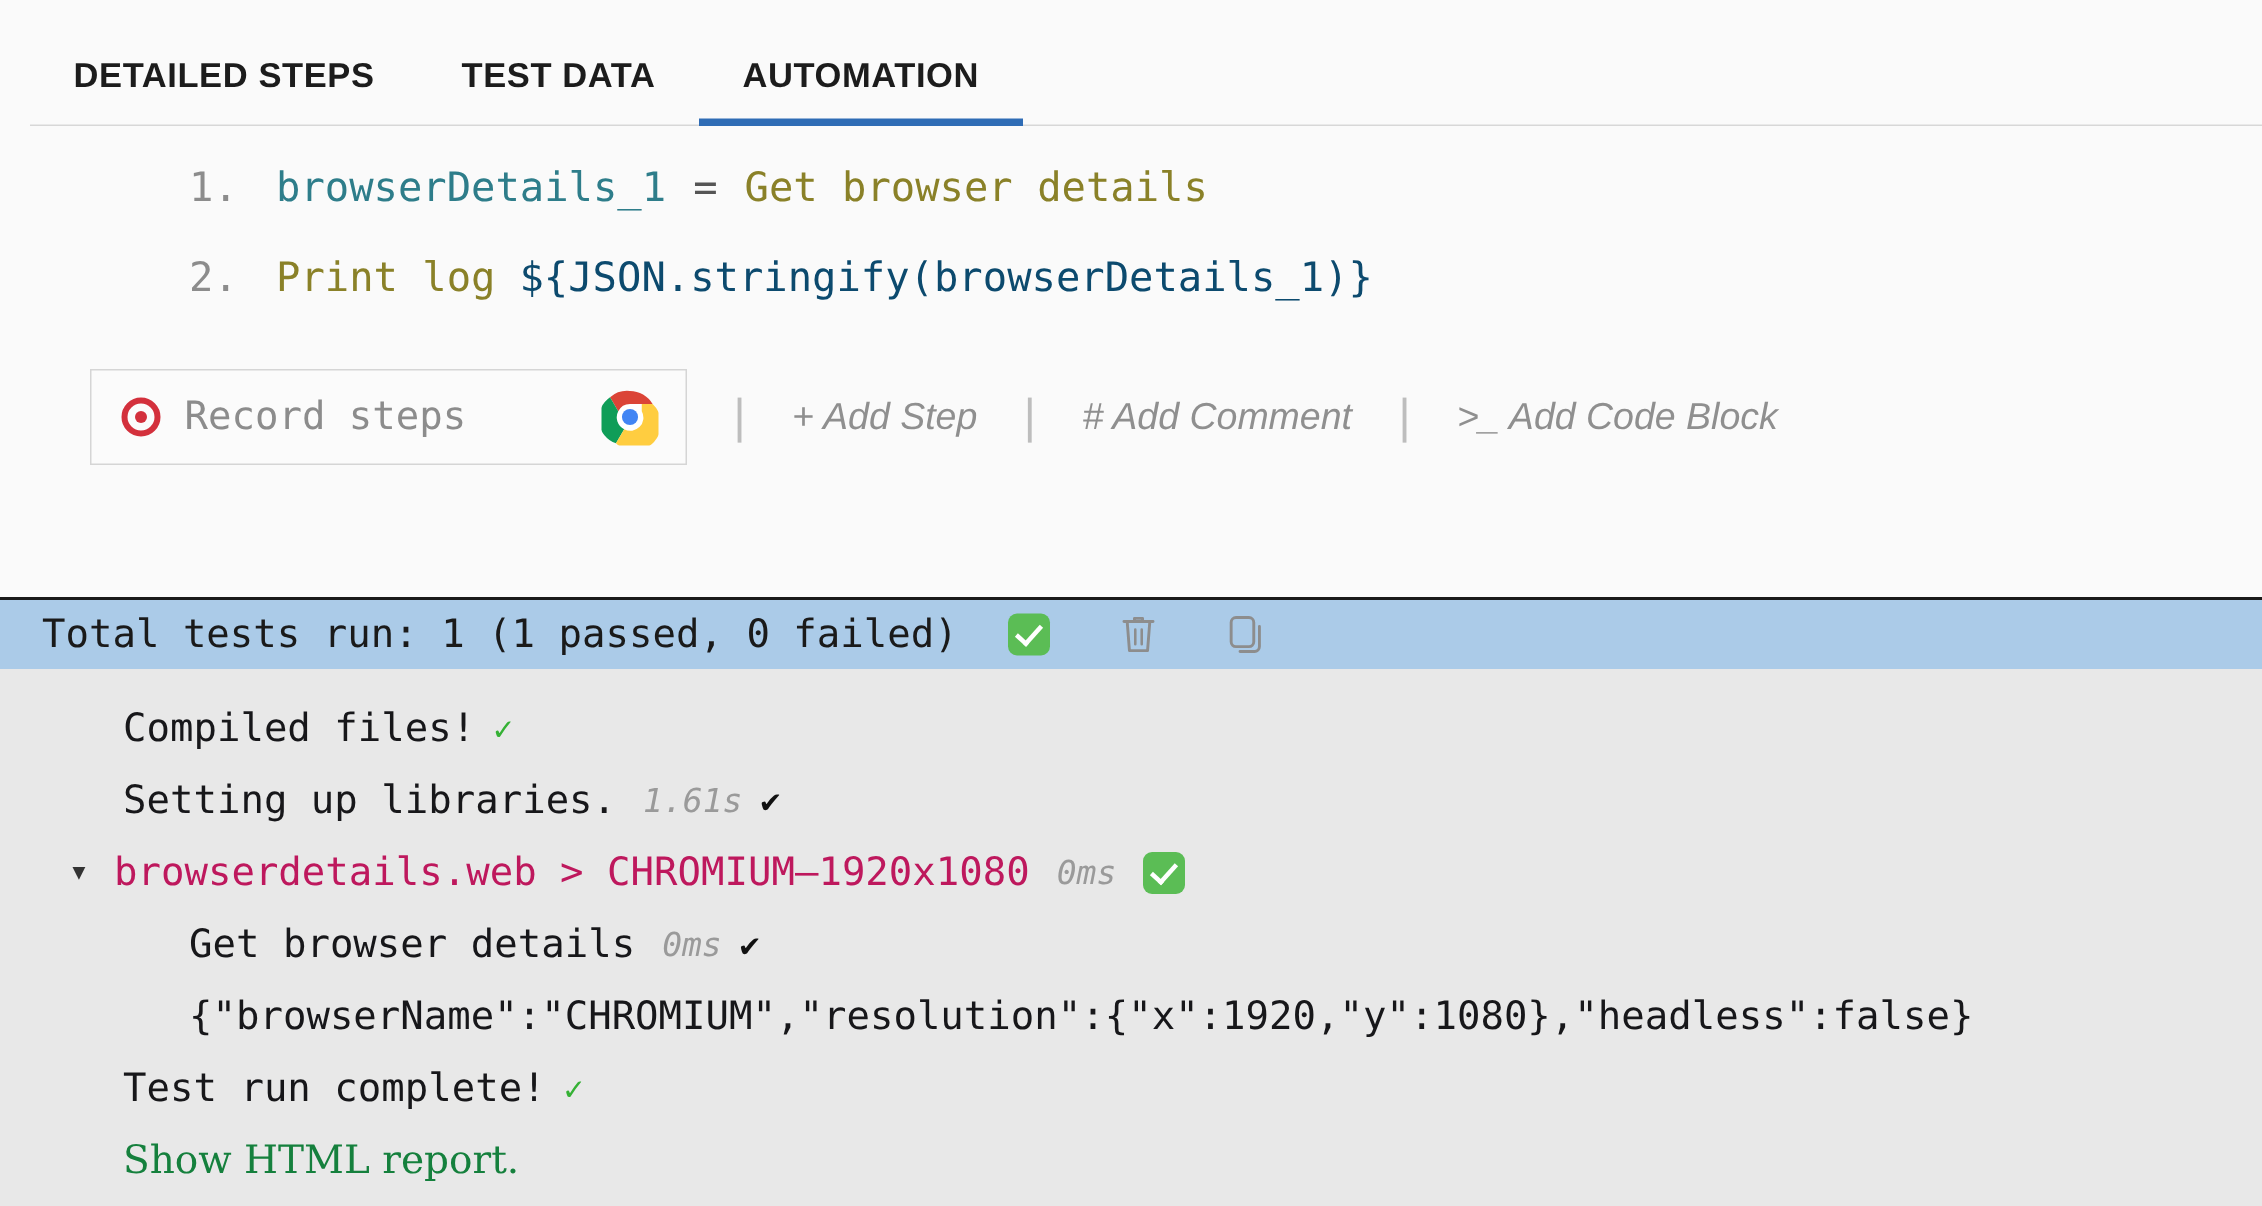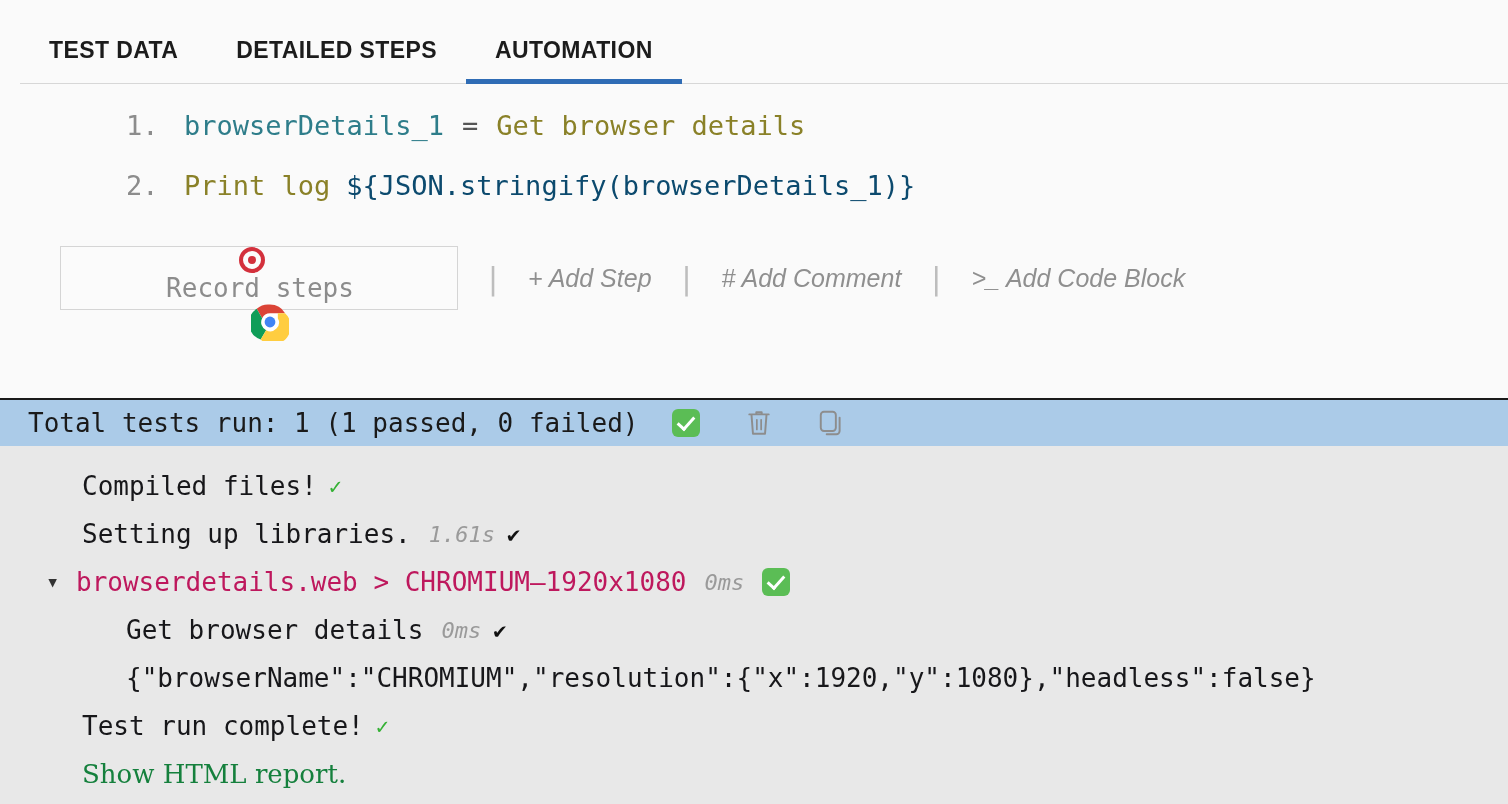--- a/index.html
+++ b/index.html
@@ -94,21 +94,20 @@
   .record-btn {
     display: flex;
     align-items: center;
     border: 1px solid #d5d5d5;
     background: #fbfbfb;
     height: 64px;
     padding: 0 18px 0 20px;
     box-sizing: border-box;
     cursor: pointer;
     min-width: 398px;
-    flex-direction: column;
   }
   .record-icon {
     width: 26px;
     height: 26px;
     flex: 0 0 26px;
     border-radius: 50%;
     border: 4px solid #d3303c;
     box-sizing: border-box;
     position: relative;
     margin-right: 16px;
@@ -234,24 +233,24 @@
     color: #15803d;
     cursor: pointer;
   }
   .badge-ok.sm { margin-left: 18px; }
 </style>
 </head>
 <body>
 
 <div class="tabbar">
   <div class="tab">
+    <span>DETAILED STEPS</span>
+  </div>
+  <div class="tab">
     <span>TEST DATA</span>
-  </div>
-  <div class="tab">
-    <span>DETAILED STEPS</span>
   </div>
   <div class="tab active">
     <span>AUTOMATION</span>
   </div>
 </div>
 
 <div class="editor">
 
   <div class="step-row">
     <span class="step-num">1.</span>

